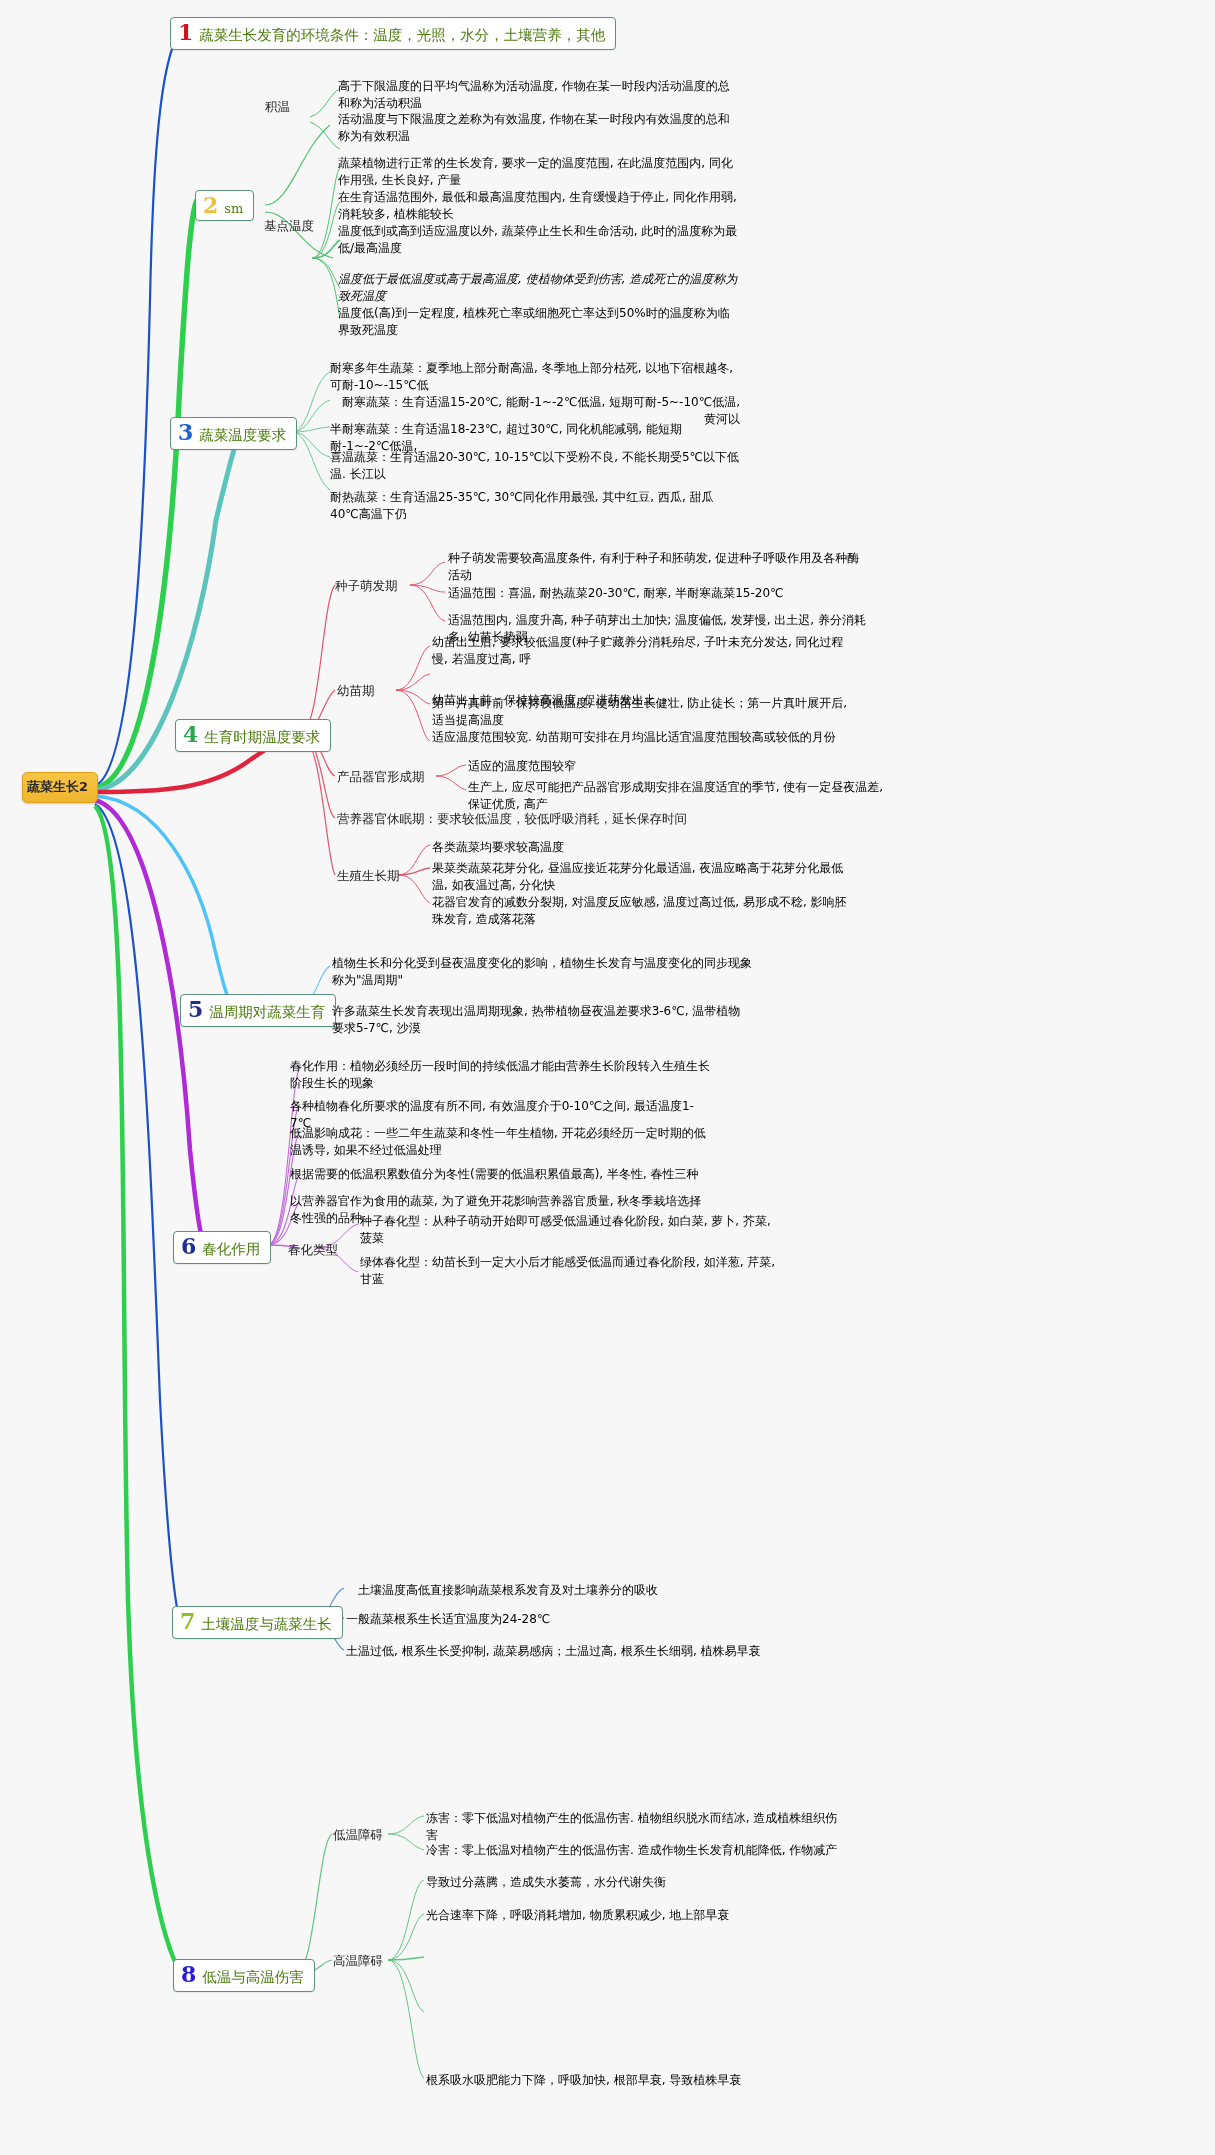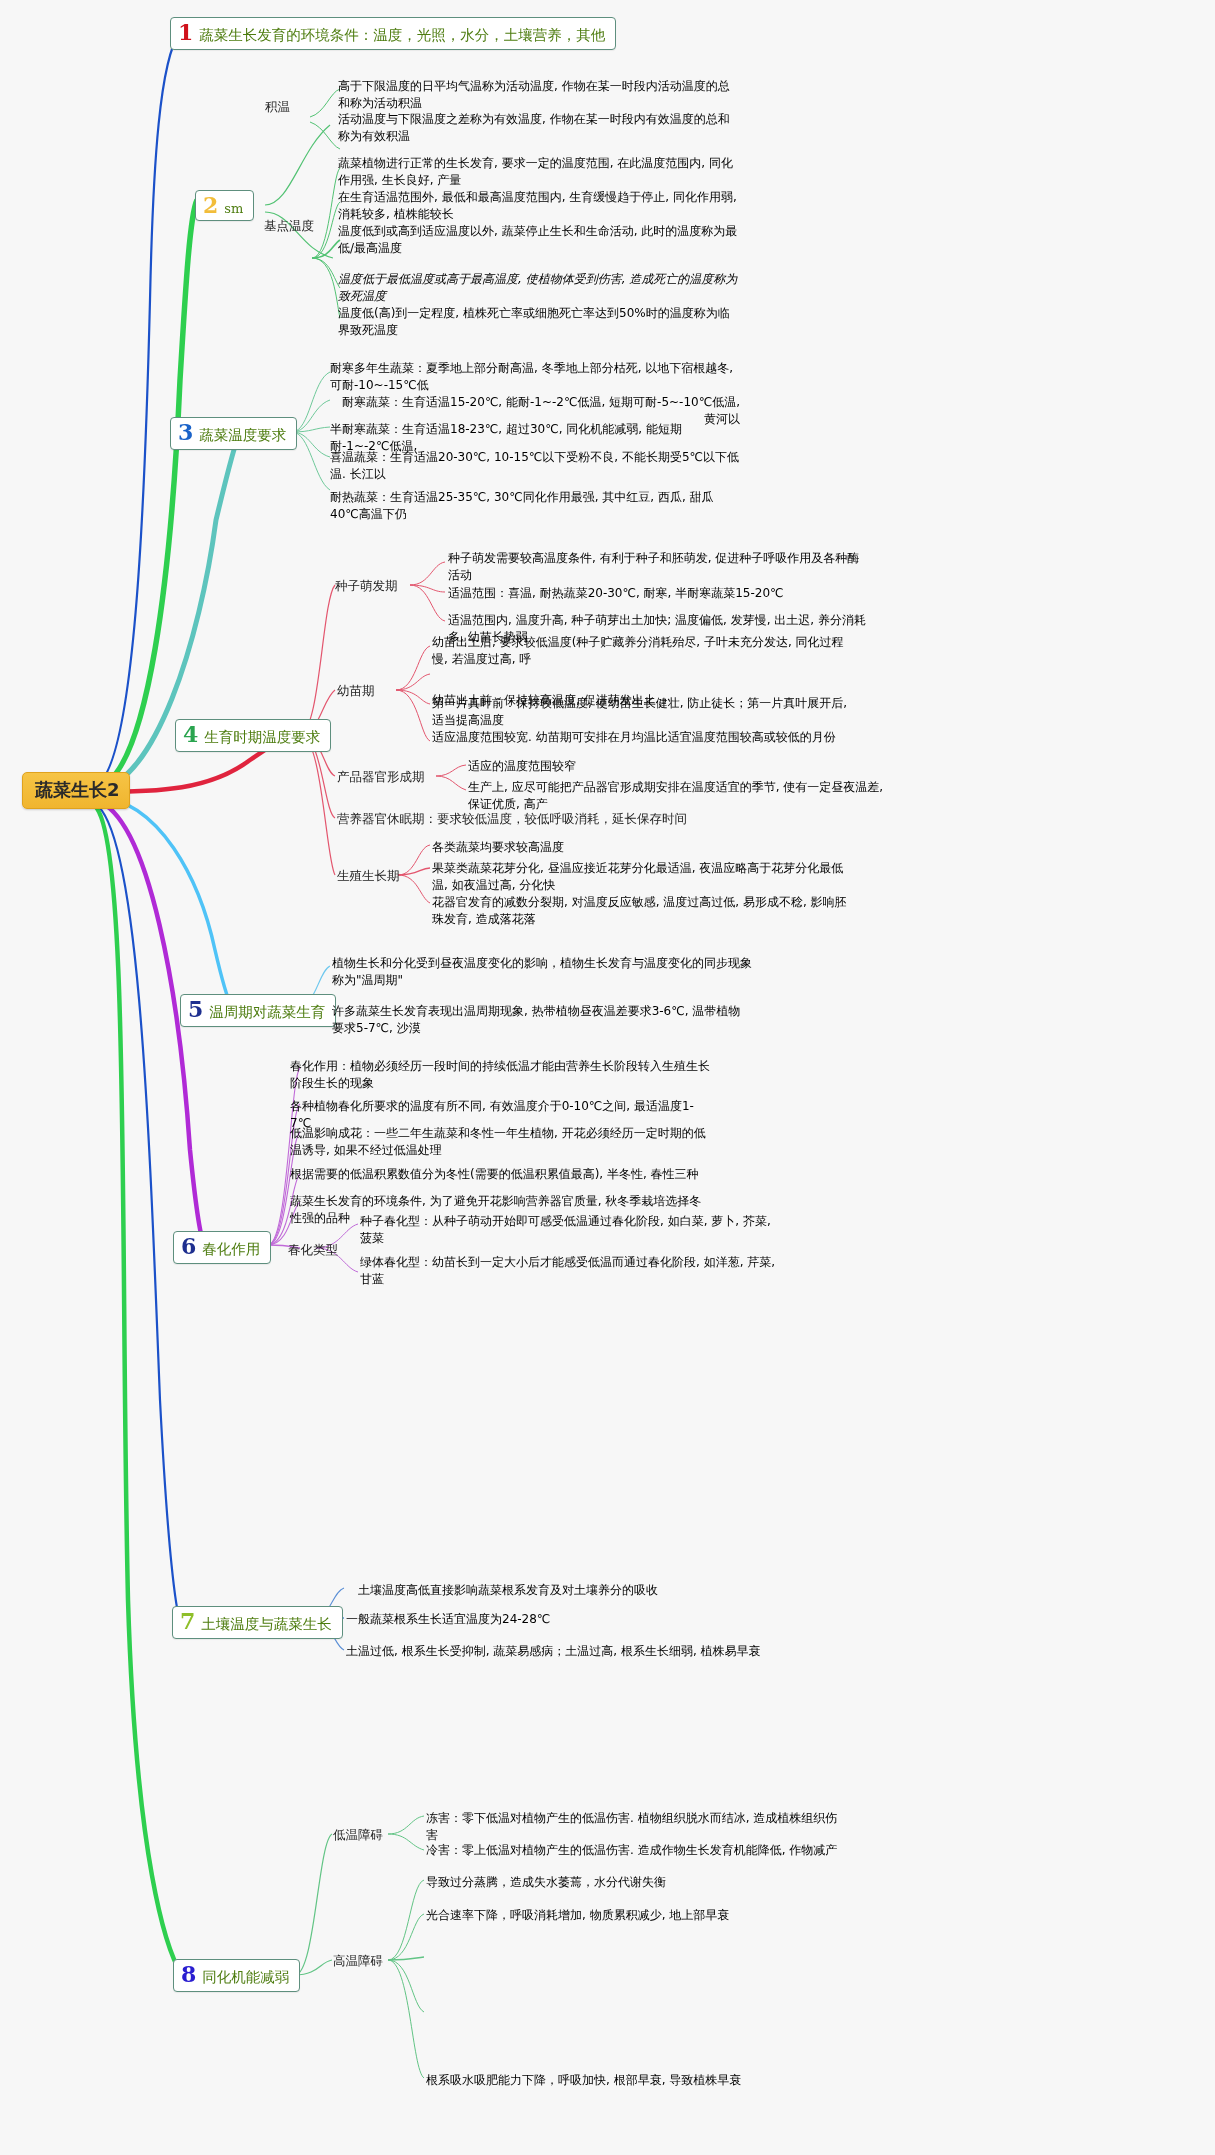--- a/index.html
+++ b/index.html
@@ -12,22 +12,22 @@
   #canvas{position:absolute;inset:0;}
   svg.links{position:absolute;left:0;top:0;width:1215px;height:2155px;pointer-events:none;}
 
   .node{position:absolute;box-sizing:border-box;}
 
   
   .root{
     left:22px;top:772px;
     background:linear-gradient(#f6c445,#f0b52f);
     border:1px solid #e0a21d;border-radius:5px;
-    padding:5px 9px 6px 12px;
-    font-size:18px;font-weight:bold;color:#2a2a2a;
+    padding:5px 9px 6px 4px;
+    font-size:13px;font-weight:bold;color:#2a2a2a;
     box-shadow:0 1px 2px rgba(0,0,0,.18);
     white-space:nowrap;
   }
 
   
   .topic{
     background:#ffffff;border:1.5px solid #5e8f7e;border-radius:4px;
     padding:3px 10px 4px 7px;white-space:nowrap;
     display:flex;align-items:baseline;gap:6px;
     box-shadow:0 1px 1px rgba(0,0,0,.06);
@@ -201,37 +201,37 @@
   <div class="node leaf" style="left:332px;top:1003px;width:420px;">许多蔬菜生长发育表现出温周期现象, 热带植物昼夜温差要求3-6℃, 温带植物要求5-7℃, 沙漠</div>
 
   <div class="node topic" style="left:173px;top:1231px;">
     <span class="num n6">6</span>
     <span class="txt">春化作用</span>
   </div>
   <div class="node leaf" style="left:290px;top:1058px;width:420px;">春化作用：植物必须经历一段时间的持续低温才能由营养生长阶段转入生殖生长阶段生长的现象</div>
   <div class="node leaf" style="left:290px;top:1098px;width:420px;">各种植物春化所要求的温度有所不同, 有效温度介于0-10℃之间, 最适温度1-7℃</div>
   <div class="node leaf" style="left:290px;top:1125px;width:420px;">低温影响成花：一些二年生蔬菜和冬性一年生植物, 开花必须经历一定时期的低温诱导, 如果不经过低温处理</div>
   <div class="node leaf" style="left:290px;top:1166px;width:420px;">根据需要的低温积累数值分为冬性(需要的低温积累值最高), 半冬性, 春性三种</div>
-  <div class="node leaf" style="left:290px;top:1193px;width:420px;">蔬菜生长发育的环境条件, 为了避免开花影响营养器官质量, 秋冬季栽培选择冬性强的品种</div>
+  <div class="node leaf" style="left:290px;top:1193px;width:420px;">以营养器官作为食用的蔬菜, 为了避免开花影响营养器官质量, 秋冬季栽培选择冬性强的品种</div>
 
   <div class="node branch" style="left:288px;top:1242px;">春化类型</div>
   <div class="node leaf" style="left:360px;top:1213px;width:420px;">种子春化型：从种子萌动开始即可感受低温通过春化阶段, 如白菜, 萝卜, 芥菜, 菠菜</div>
   <div class="node leaf" style="left:360px;top:1254px;width:420px;">绿体春化型：幼苗长到一定大小后才能感受低温而通过春化阶段, 如洋葱, 芹菜, 甘蓝</div>
 
   <div class="node topic" style="left:172px;top:1606px;">
     <span class="num n7">7</span>
     <span class="txt">土壤温度与蔬菜生长</span>
   </div>
   <div class="node leaf" style="left:346px;top:1582px;width:420px;margin-left:12px;">土壤温度高低直接影响蔬菜根系发育及对土壤养分的吸收</div>
   <div class="node leaf" style="left:346px;top:1611px;width:420px;">一般蔬菜根系生长适宜温度为24-28℃</div>
   <div class="node leaf" style="left:346px;top:1643px;width:420px;">土温过低, 根系生长受抑制, 蔬菜易感病；土温过高, 根系生长细弱, 植株易早衰</div>
 
   <div class="node topic" style="left:173px;top:1959px;">
     <span class="num n8">8</span>
-    <span class="txt">同化机能减弱</span>
+    <span class="txt">低温与高温伤害</span>
   </div>
 
   <div class="node branch" style="left:333px;top:1827px;">低温障碍</div>
   <div class="node leaf" style="left:426px;top:1810px;width:420px;">冻害：零下低温对植物产生的低温伤害. 植物组织脱水而结冰, 造成植株组织伤害</div>
   <div class="node leaf" style="left:426px;top:1842px;width:420px;">冷害：零上低温对植物产生的低温伤害. 造成作物生长发育机能降低, 作物减产</div>
 
   <div class="node branch" style="left:333px;top:1953px;">高温障碍</div>
   <div class="node leaf" style="left:426px;top:1874px;width:420px;">导致过分蒸腾，造成失水萎蔫，水分代谢失衡</div>
   <div class="node leaf" style="left:426px;top:1907px;width:420px;">光合速率下降，呼吸消耗增加, 物质累积减少, 地上部早衰</div>
   <div class="node leaf" style="left:426px;top:2072px;width:420px;">根系吸水吸肥能力下降，呼吸加快, 根部早衰, 导致植株早衰</div>

